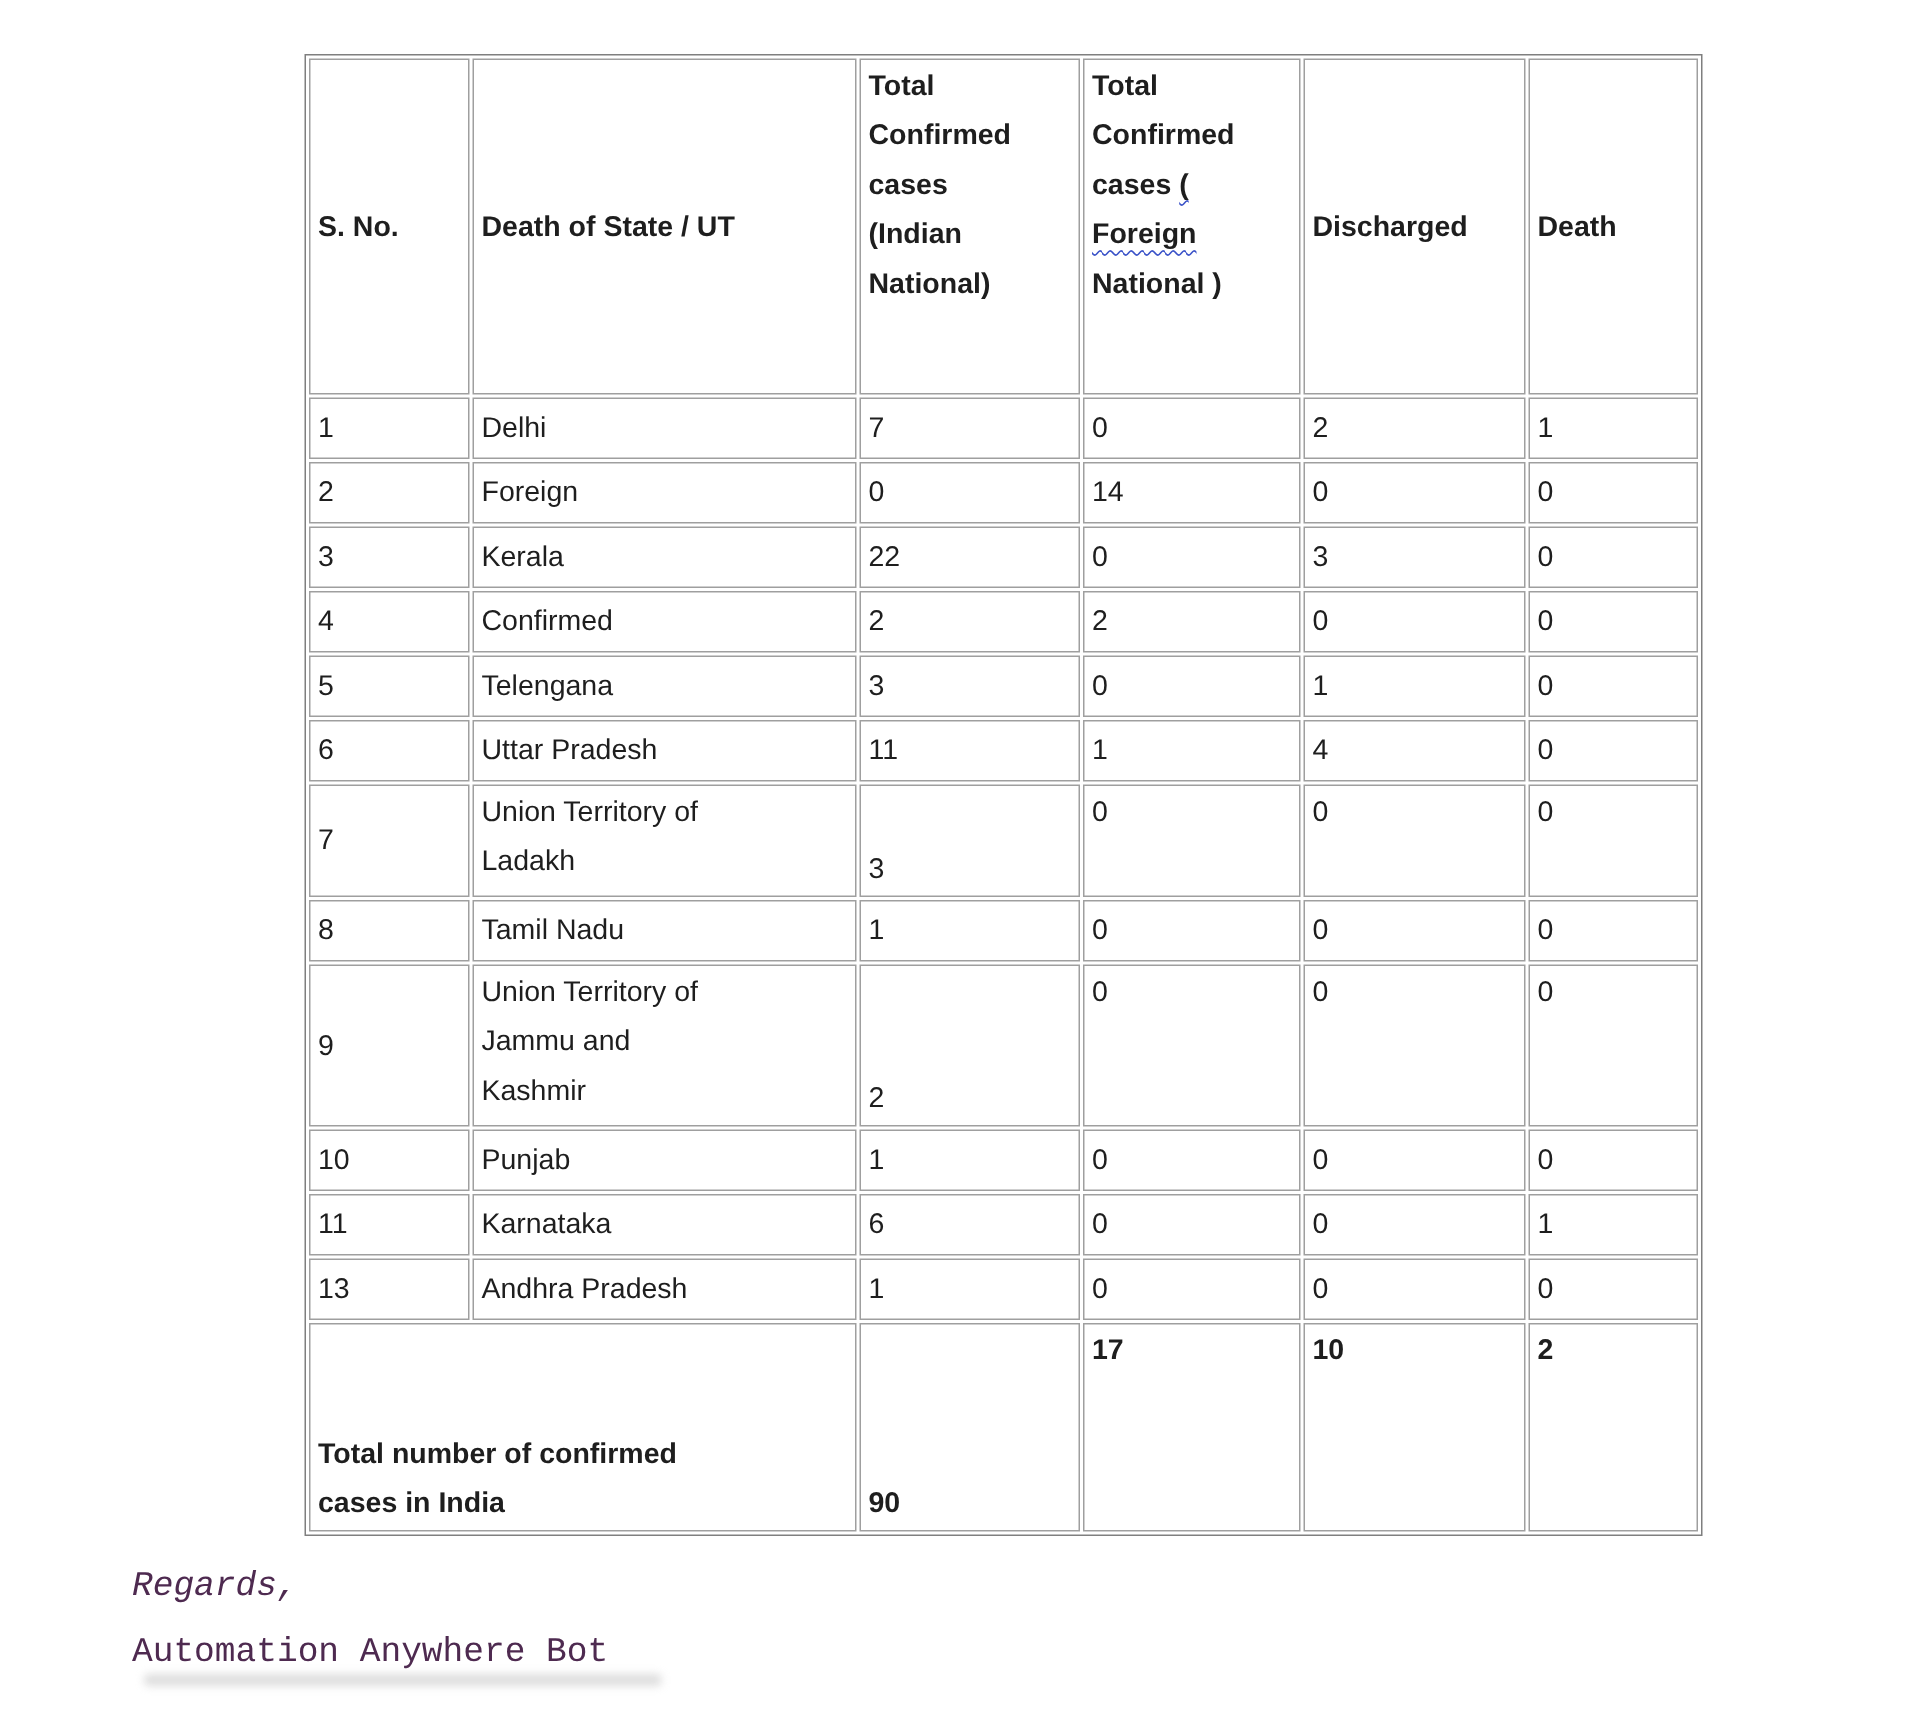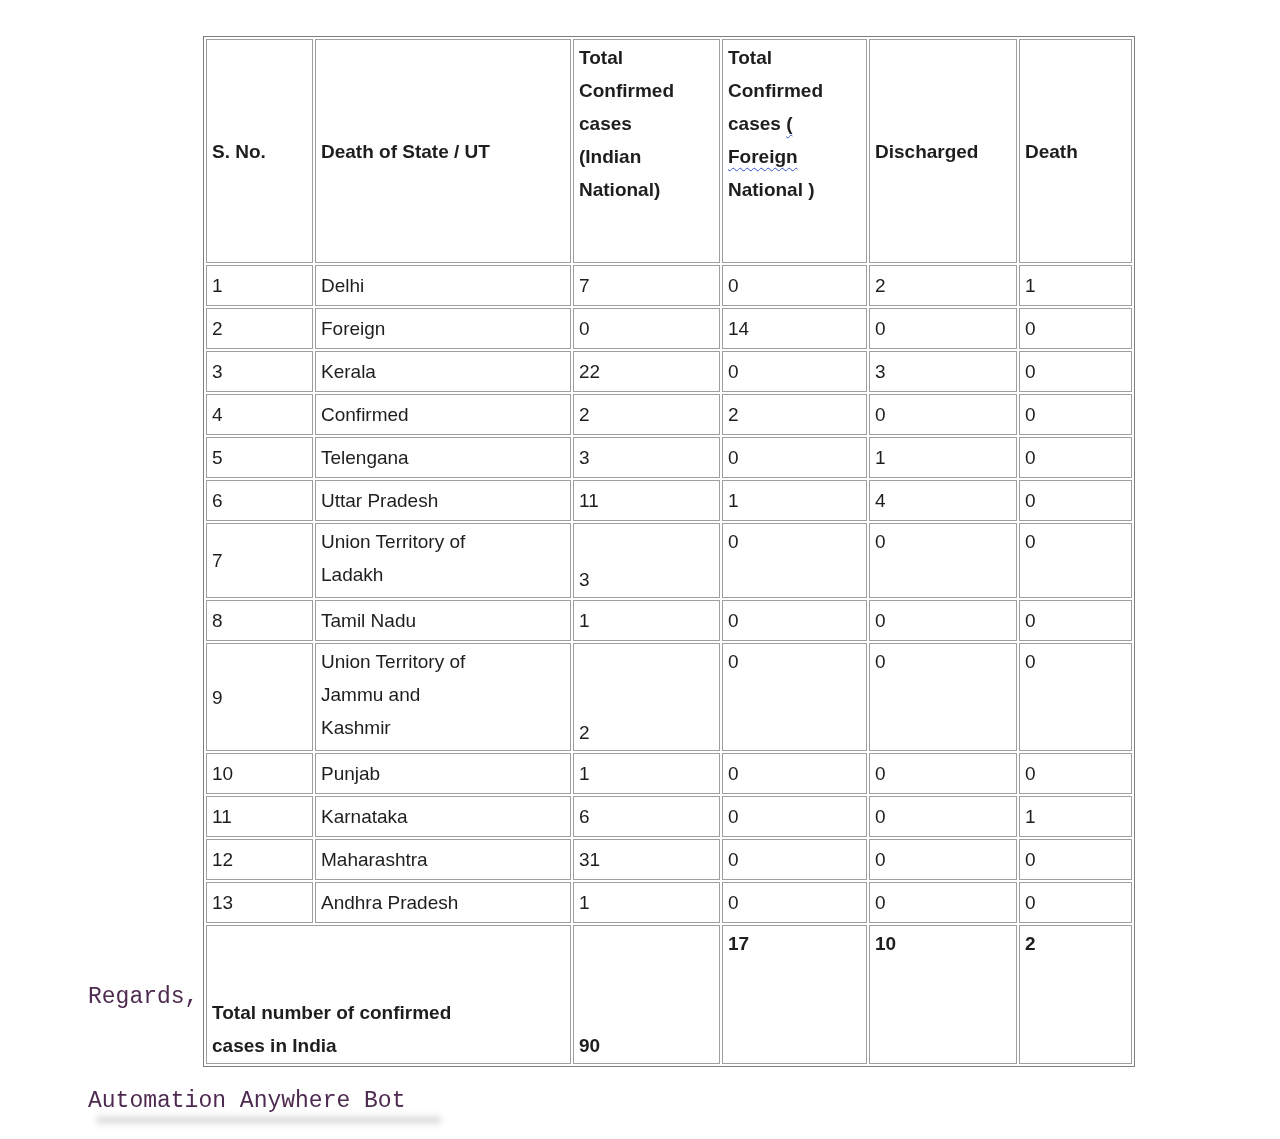--- a/index.html
+++ b/index.html
@@ -75,21 +75,21 @@
   }
 
   .signature {
     position: absolute;
     left: 88px;
     font-family: "Liberation Mono", monospace;
     font-size: 23px;
     color: #4e2a50;
     white-space: pre;
   }
-  #sig-line1 { top: 984px; }
+  #sig-line1 { top: 1044px; font-style: italic; }
   #sig-line2 { top: 1088px; }
 
   .artifact {
     position: absolute;
     left: 96px;
     top: 1116px;
     width: 345px;
     height: 8px;
     background: #bdbdbd;
     filter: blur(3px);
@@ -232,28 +232,20 @@
 
     <tr class="r-std">
       <td>11</td>
       <td>Karnataka</td>
       <td>6</td>
       <td>0</td>
       <td>0</td>
       <td>1</td>
     </tr>
 
-    <tr class="r-std">
-      <td>12</td>
-      <td>Maharashtra</td>
-      <td>31</td>
-      <td>0</td>
-      <td>0</td>
-      <td>0</td>
-    </tr>
 
     <tr class="r-std">
       <td>13</td>
       <td>Andhra Pradesh</td>
       <td>1</td>
       <td>0</td>
       <td>0</td>
       <td>0</td>
     </tr>
 

